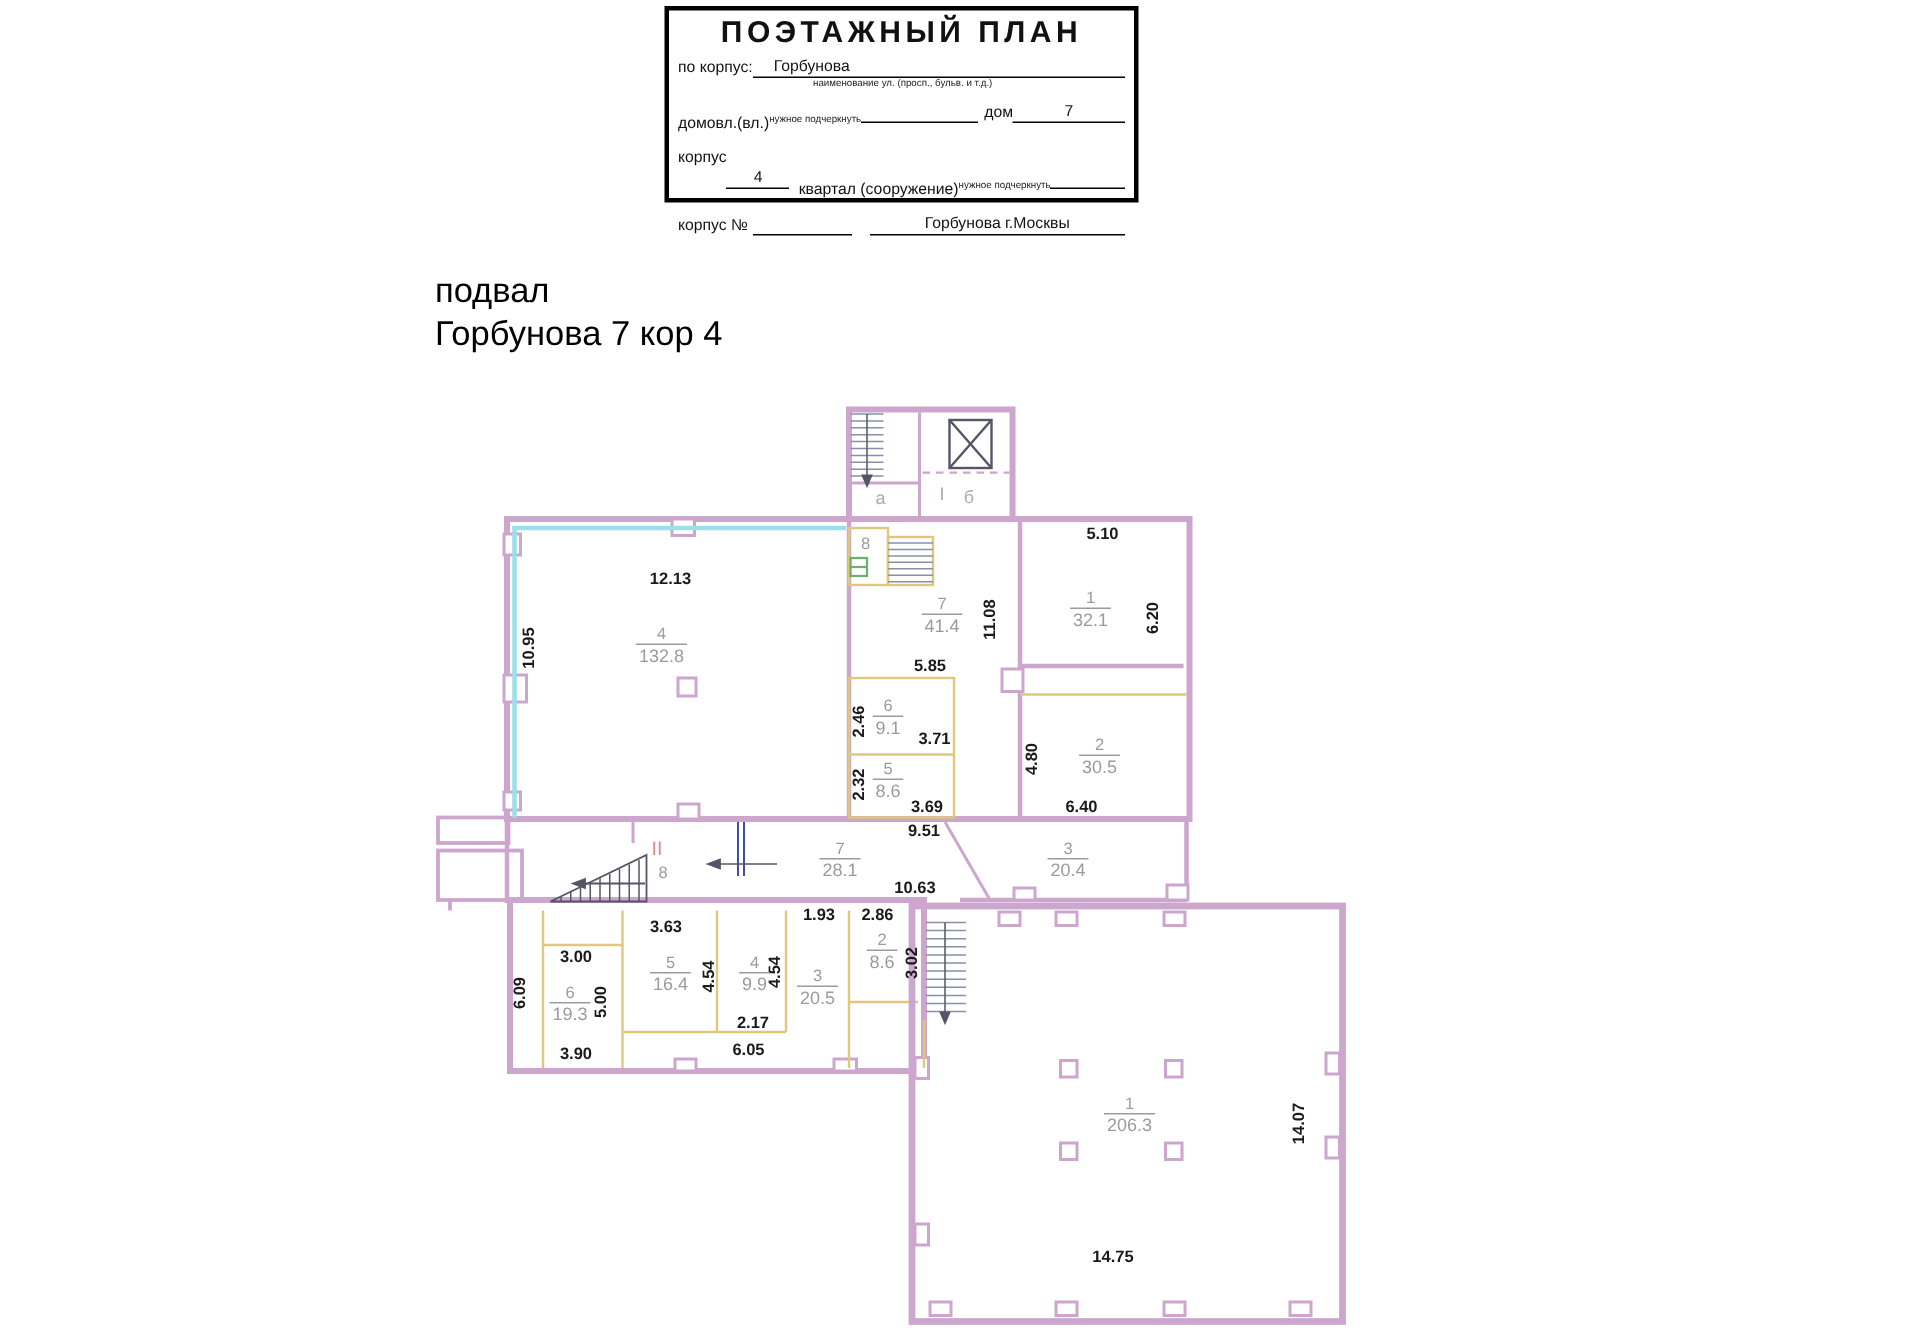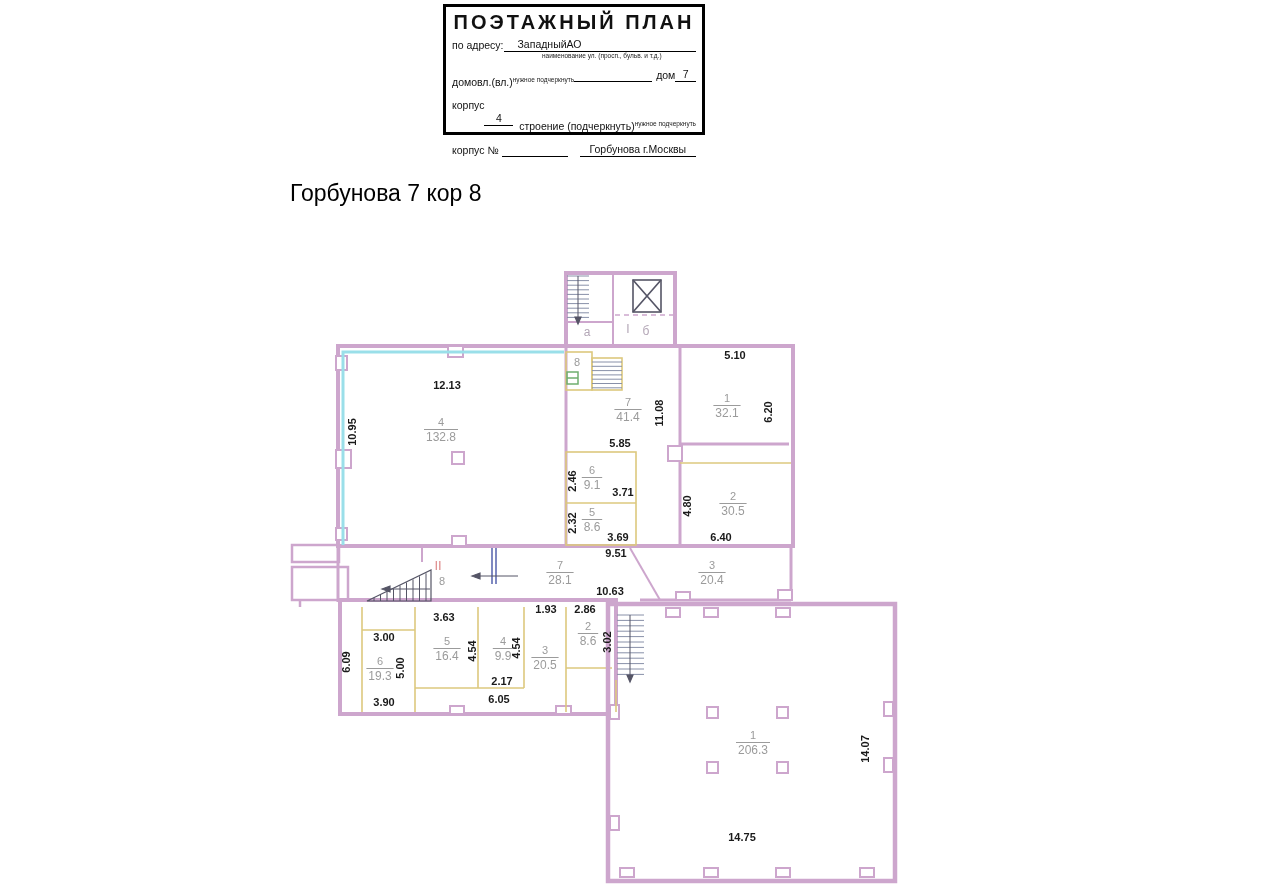--- a/index.html
+++ b/index.html
@@ -1,20 +1,20 @@
 <!DOCTYPE html>
 <html><head>
 <meta charset="utf-8">
 <style>
   html,body{margin:0;padding:0;background:#fff;}
   body{width:1278px;height:895px;position:relative;overflow:hidden;
        font-family:"Liberation Sans",sans-serif;color:#111;}
 
   
-  .title-block{position:absolute;left:443px;top:4px;width:262px;height:131px;
+  .title-block{position:absolute;left:443px;top:4px;width:316px;height:131px;
                border:3px solid #000;background:#fff;box-sizing:border-box;padding:2px 6px 0 6px;}
   .tb-title{font-size:20px;font-weight:bold;letter-spacing:3px;text-align:center;margin:2px 0 4px 0;}
   .tb-row{display:flex;align-items:flex-end;font-size:10.5px;line-height:13px;}
   .tb-label{white-space:nowrap;}
   .tb-line{border-bottom:1px solid #000;min-height:12px;display:inline-block;text-align:center;}
   .tb-grow{flex:1;}
   .tb-val{font-size:10.5px;}
   .tb-hint{font-size:6.5px;color:#222;line-height:7px;white-space:nowrap;}
   .tb-col{display:flex;flex-direction:row;}
   .mt1{margin-top:9px;} .mt2{margin-top:10px;}
@@ -31,57 +31,58 @@
   .redlbl{font:13px "Liberation Sans",sans-serif;fill:#dd8a8a;}
   .rline{stroke:#9b9b9b;stroke-width:1;}
 </style>
 </head>
 <body>
 
 <div class="title-block">
   <div class="tb-title">ПОЭТАЖНЫЙ ПЛАН</div>
 
   <div class="tb-row">
-    <span class="tb-label">по адресу:</span>
+    <span class="tb-label">по корпус:</span>
     <span class="tb-line tb-grow">
-        <span class="tb-val" style="display:block;text-align:left;padding-left:14px;">ЗападныйАО</span>
+        <span class="tb-val" style="display:block;text-align:left;padding-left:14px;">Горбунова</span>
       </span>
   </div>
   <div class="tb-hint" style="margin-left:90px;">наименование ул. (просп., бульв. и т.д.)</div>
 
   <div class="tb-row mt1">
     <span class="tb-col">
       <span class="tb-label">домовл.(вл.)</span>
       <span class="tb-hint">нужное подчеркнуть</span>
     </span>
     <span class="tb-line" style="width:78px;margin-bottom:7px;"></span>
     <span class="tb-label" style="margin-left:4px;margin-bottom:7px;">дом</span>
     <span class="tb-line tb-grow" style="margin-bottom:7px;"><span class="tb-val">7</span></span>
   </div>
 
   <div class="tb-row mt2">
     <span class="tb-label" style="margin-bottom:21px;">корпус</span>
     <span class="tb-line" style="width:42px;margin-bottom:7px;"><span class="tb-val">4</span></span>
     <span class="tb-col" style="margin-left:6px;">
-      <span class="tb-label">строение (подчеркнуть)</span>
+      <span class="tb-label">квартал (сооружение)</span>
       <span class="tb-hint" style="text-align:center;">нужное подчеркнуть</span>
     </span>
     <span class="tb-line tb-grow" style="margin-bottom:7px;"></span>
   </div>
 
   <div class="tb-row mt2">
     <span class="tb-label">корпус №</span>
     <span class="tb-line" style="width:66px;margin-left:3px;"></span>
     <span style="width:12px;"></span>
     <span class="tb-line tb-grow"><span class="tb-val">Горбунова г.Москвы</span></span>
   </div>
 </div>
 
 <div class="heading">
-  <div>Горбунова 7 кор 8</div>
+  <div>подвал</div>
+  <div>Горбунова 7 кор 4</div>
 </div>
 
 <svg id="plan-svg" width="1278" height="895" viewBox="0 0 1278 895" style="position:absolute;left:0;top:0;">
 
   <g fill="none" stroke="#cda6cd">
     <path d="M566,345 L566,273 L675,273 L675,345" stroke-width="4"></path>
     <line x1="566" y1="322" x2="613" y2="322" stroke-width="2"></line>
     <line x1="613" y1="275" x2="613" y2="345" stroke-width="2"></line>
     <line x1="615" y1="315" x2="673" y2="315" stroke-width="1.5" stroke-dasharray="5,4"></line>
   </g>

